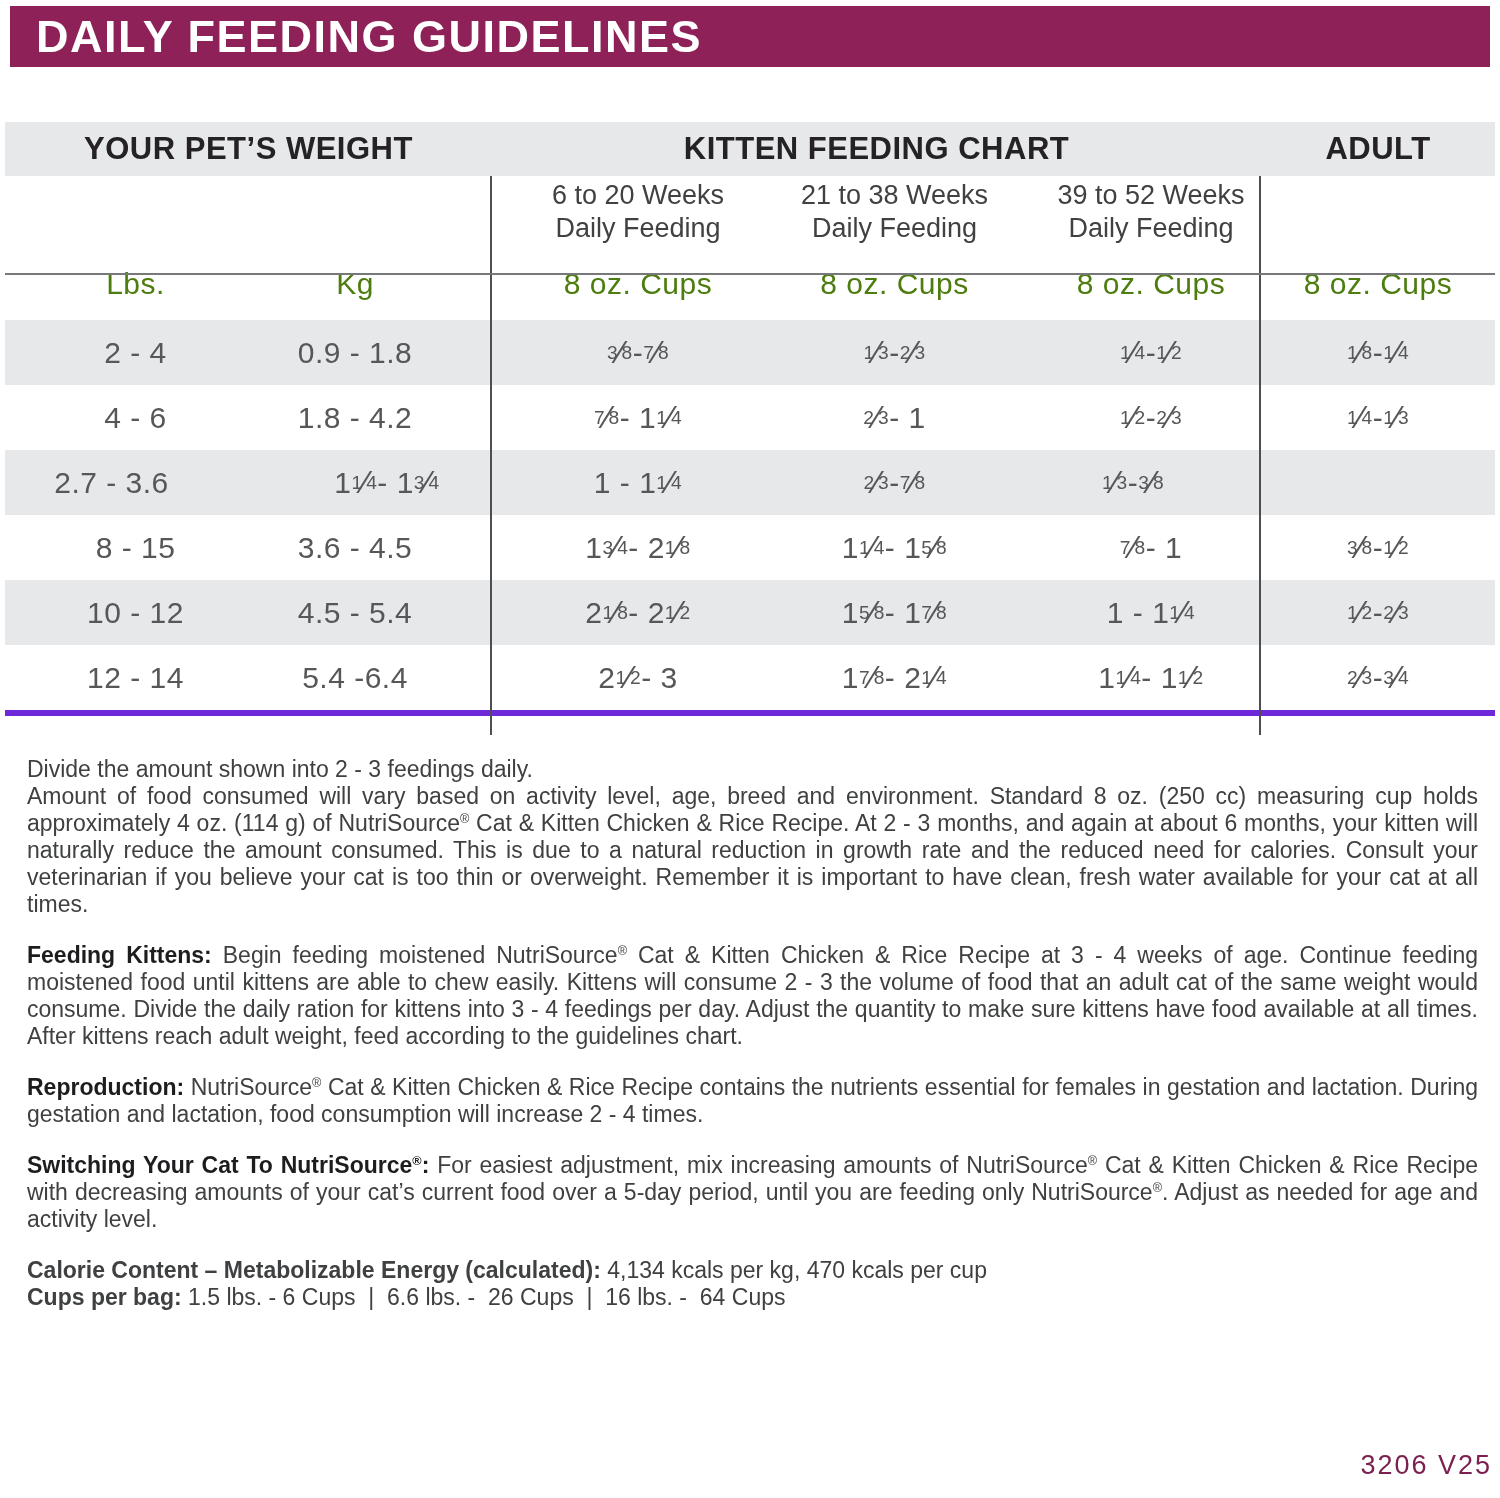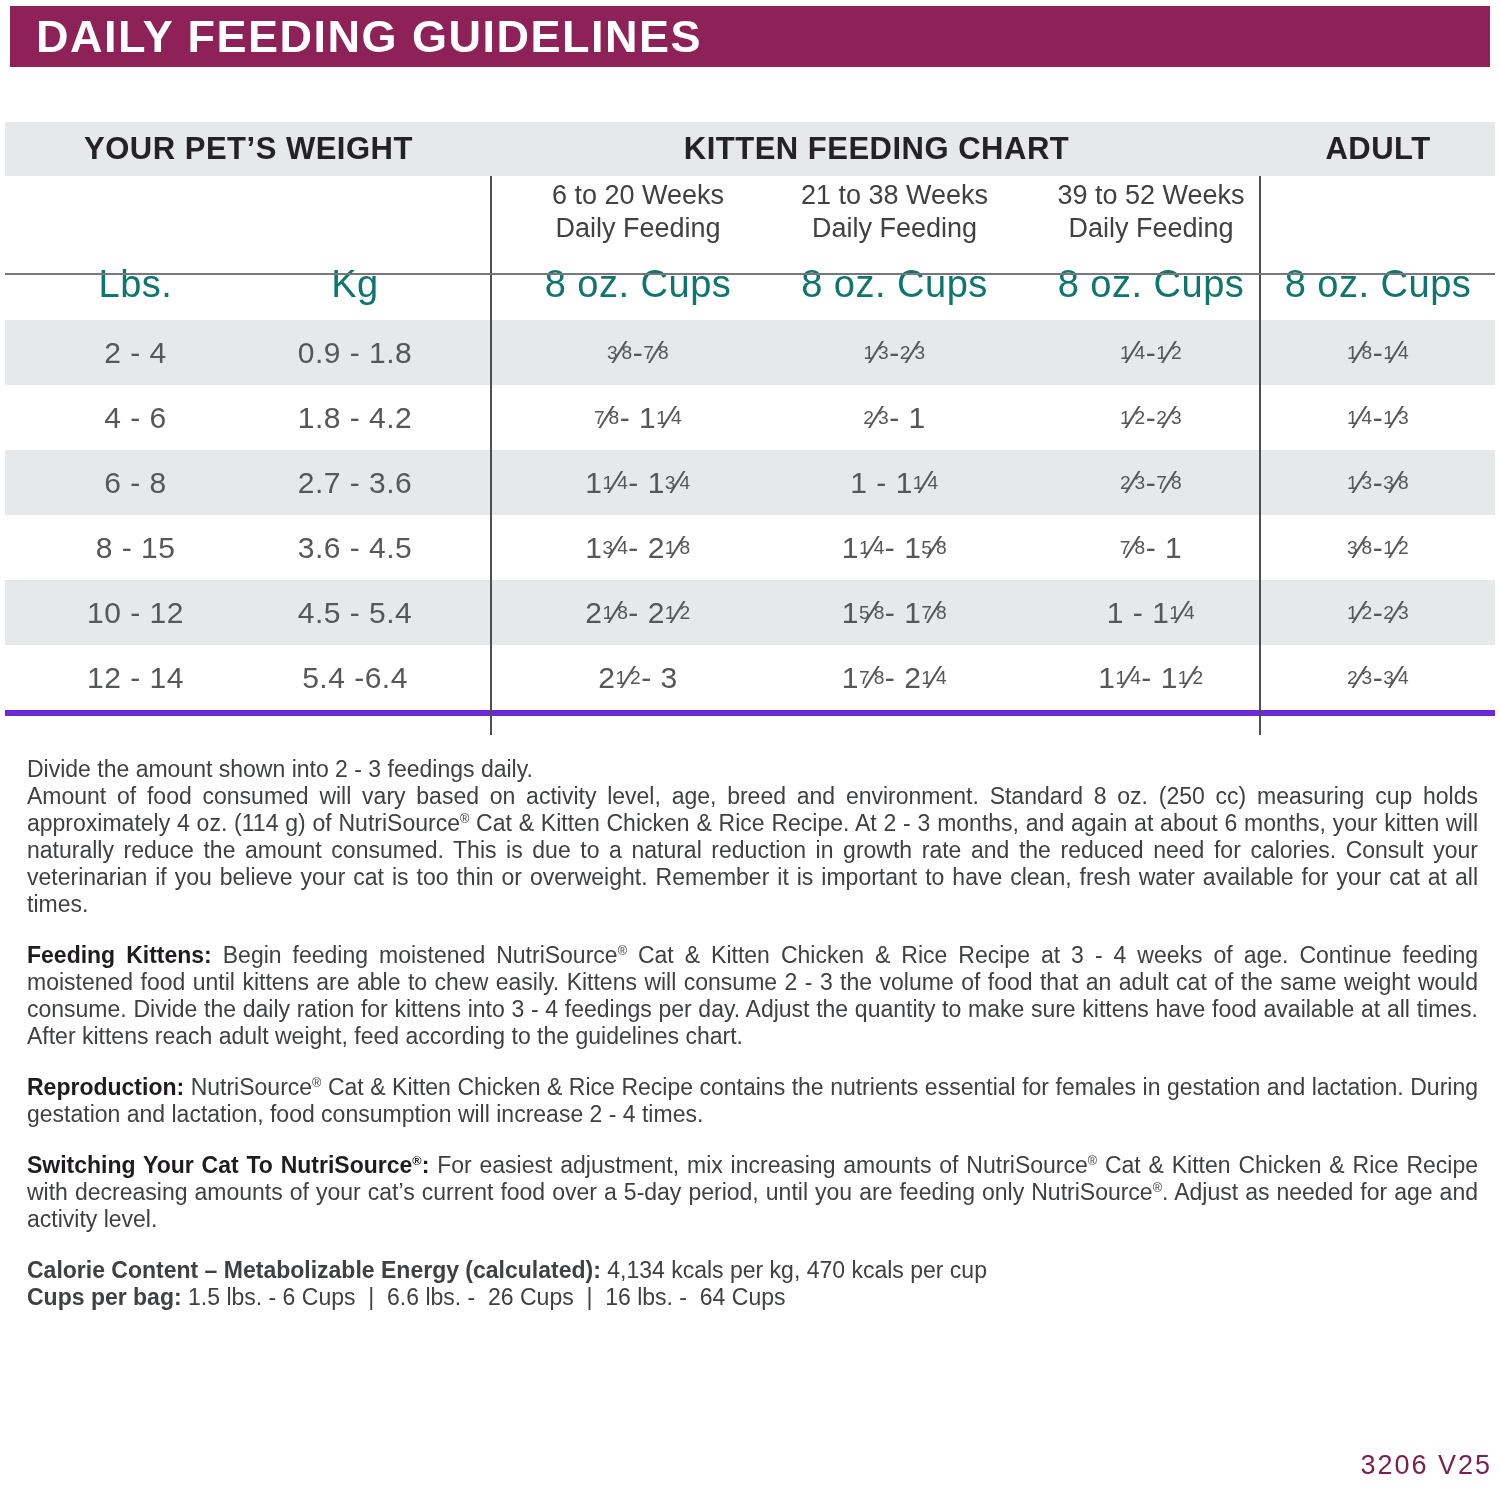--- a/index.html
+++ b/index.html
@@ -24,21 +24,21 @@
   .sect-row .cell { font-size:31px; font-weight:700; color:#242225; letter-spacing:0.5px; }
   .sh-weight { grid-column:1/3; }
   .sh-kitten { grid-column:3/6; }
   .sh-adult  { grid-column:6/7; }
 
   .weeks-row { height:72px; }
   .weeks-row .cell { flex-direction:column; font-size:27px; color:#414143; line-height:33px; }
   .wk1 { grid-column:3/4; } .wk2 { grid-column:4/5; } .wk3 { grid-column:5/6; }
 
   .units-row { height:72px; }
-  .units-row .cell { font-size:38px; color:#0f766e; letter-spacing:0.5px; }
+  .units-row .cell { font-size:30px; color:#4d7c0f; letter-spacing:0.5px; }
 
   .data-row { height:65px; }
   .data-row .cell { font-size:30px; color:#565759; letter-spacing:0.5px; }
   .stripe { background:#e7e8e9; }
 
   .shift { position:relative; left:18px; }
   .shift-lbs { position:relative; left:10px; }
   .shift-kg { position:relative; left:-14px; }
 
   
@@ -121,21 +121,20 @@
     <div class="grid data-row">
       <div class="cell shift-lbs">4 - 6</div>
       <div class="cell shift-kg">1.8 - 4.2</div>
       <div class="cell shift"><sup>7</sup><span class="fsl">⁄</span><sub>8</sub> - 1 <sup>1</sup><span class="fsl">⁄</span><sub>4</sub></div>
       <div class="cell shift"><sup>2</sup><span class="fsl">⁄</span><sub>3</sub> - 1</div>
       <div class="cell shift"><sup>1</sup><span class="fsl">⁄</span><sub>2</sub> - <sup>2</sup><span class="fsl">⁄</span><sub>3</sub></div>
       <div class="cell"><sup>1</sup><span class="fsl">⁄</span><sub>4</sub> - <sup>1</sup><span class="fsl">⁄</span><sub>3</sub></div>
     </div>
 
     <div class="grid data-row stripe">
-      <div class="cell shift-lbs">6 - 8</div>
       <div class="cell shift-kg">2.7 - 3.6</div>
       <div class="cell shift">1 <sup>1</sup><span class="fsl">⁄</span><sub>4</sub> - 1 <sup>3</sup><span class="fsl">⁄</span><sub>4</sub></div>
       <div class="cell shift">1 - 1 <sup>1</sup><span class="fsl">⁄</span><sub>4</sub></div>
       <div class="cell shift"><sup>2</sup><span class="fsl">⁄</span><sub>3</sub> - <sup>7</sup><span class="fsl">⁄</span><sub>8</sub></div>
       <div class="cell"><sup>1</sup><span class="fsl">⁄</span><sub>3</sub> - <sup>3</sup><span class="fsl">⁄</span><sub>8</sub></div>
     </div>
 
     <div class="grid data-row">
       <div class="cell shift-lbs">8 - 15</div>
       <div class="cell shift-kg">3.6 - 4.5</div>

